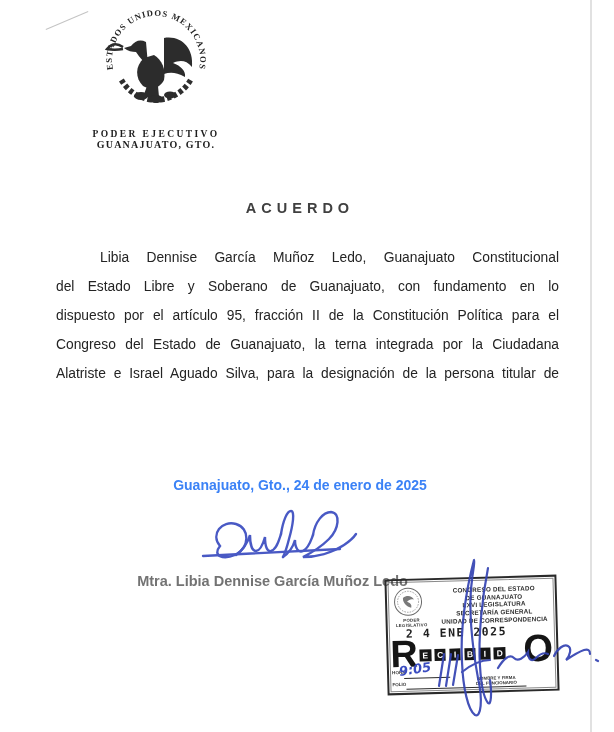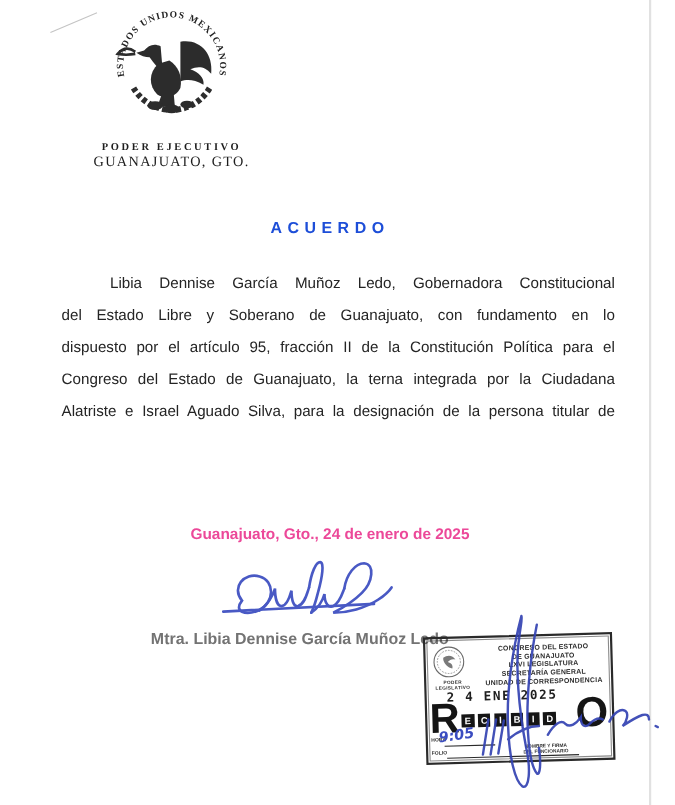--- a/index.html
+++ b/index.html
@@ -9,36 +9,36 @@
     font-family:"Liberation Sans", sans-serif; color:#262626;
   }
   
   .edge-line{position:absolute; top:0; bottom:0; right:22px; width:2px; background:#d9d9d9; opacity:.8;}
   .corner-crease{position:absolute; left:44px; top:20px; width:46px; height:1px; background:#c4c4c4; transform:rotate(-23deg);}
 
   
   .emblem{position:absolute; left:85px; top:8px; width:142px; text-align:center;}
   .emblem svg{display:block; margin:0 auto;}
   .org1{font-family:"Liberation Serif", serif; font-weight:bold; font-size:9.5px; letter-spacing:2.4px; color:#1d1d1d; margin-top:17px;}
-  .org2{font-family:"Liberation Serif", serif; font-weight:normal; font-size:13px; letter-spacing:1.2px; color:#1d1d1d;}
+  .org2{font-family:"Liberation Serif", serif; font-weight:bold; font-size:10px; letter-spacing:1.2px; color:#1d1d1d;}
 
   
   .doc-title{position:absolute; left:0; right:14px; top:200px; text-align:center;
-    font-weight:bold; font-size:14.5px; letter-spacing:5px; color:#1d4ed8;}
+    font-weight:bold; font-size:14.5px; letter-spacing:5px; color:#404040;}
 
   
   .body-text{position:absolute; left:56px; top:243px; width:503px; font-size:13.8px; line-height:29px; color:#242424;}
   .jline{text-align:justify; text-align-last:justify; white-space:normal;}
   .jline-last{text-align:left;}
   .indent{display:inline-block; width:44px;}
   .b{font-weight:normal;}
 
   
   .dateline{position:absolute; left:0; right:14px; top:477px; text-align:center;
-    font-weight:bold; font-size:14px; color:#ec4899;}
+    font-weight:bold; font-size:14px; color:#3b82f6;}
 
   
   .main-signature{position:absolute; left:190px; top:504px; pointer-events:none;}
   .signatory{position:absolute; left:0; width:545px; top:573px; text-align:center;
     font-weight:bold; font-size:14.5px; color:#737373;}
 
   
   .stamp{position:absolute; left:386px; top:577px; width:168px; height:112px;
     border:2px solid #2a2a2a; transform:rotate(-1.6deg); background:rgba(255,255,255,0.0); color:#2a2a2a;}
   .stamp::after{content:""; position:absolute; left:1px; right:1px; top:1px; bottom:1px; border:1px solid rgba(42,42,42,.55);}
@@ -98,21 +98,21 @@
       </g>
       <path d="M 38 39 C 31 34 26 36 22 41 C 27 42 32 42 38 41" fill="none" stroke="#2c2c2c" stroke-width="2.4"></path>
     </svg>
     <div class="org1">PODER EJECUTIVO</div>
     <div class="org2">GUANAJUATO, GTO.</div>
   </div>
 
   <div class="doc-title">ACUERDO</div>
 
   <div class="body-text">
-    <div class="jline"><span class="indent"></span><span class="b">Libia Dennise García Muñoz Ledo,</span> <span>Gobernadora Constitucional</span></div>
+    <div class="jline"><span class="indent"></span><span class="b">Libia Dennise García Muñoz Ledo,</span> <span>Guanajuato Constitucional</span></div>
     <div class="jline">del Estado Libre y Soberano de Guanajuato, con fundamento en lo</div>
     <div class="jline">dispuesto por el artículo 95, fracción II de la Constitución Política para el</div>
     <div class="jline">Congreso del Estado de Guanajuato, la terna integrada por la Ciudadana</div>
     <div class="jline">Alatriste e Israel Aguado Silva, para la designación de la persona titular de</div>
   </div>
 
   <div class="dateline">Guanajuato, Gto., 24 de enero de 2025</div>
 
   <svg class="main-signature" width="190" height="80" viewBox="0 0 190 80">
     <g fill="none" stroke="#3a4cc0" stroke-width="2.4" stroke-linecap="round" opacity="0.92">

